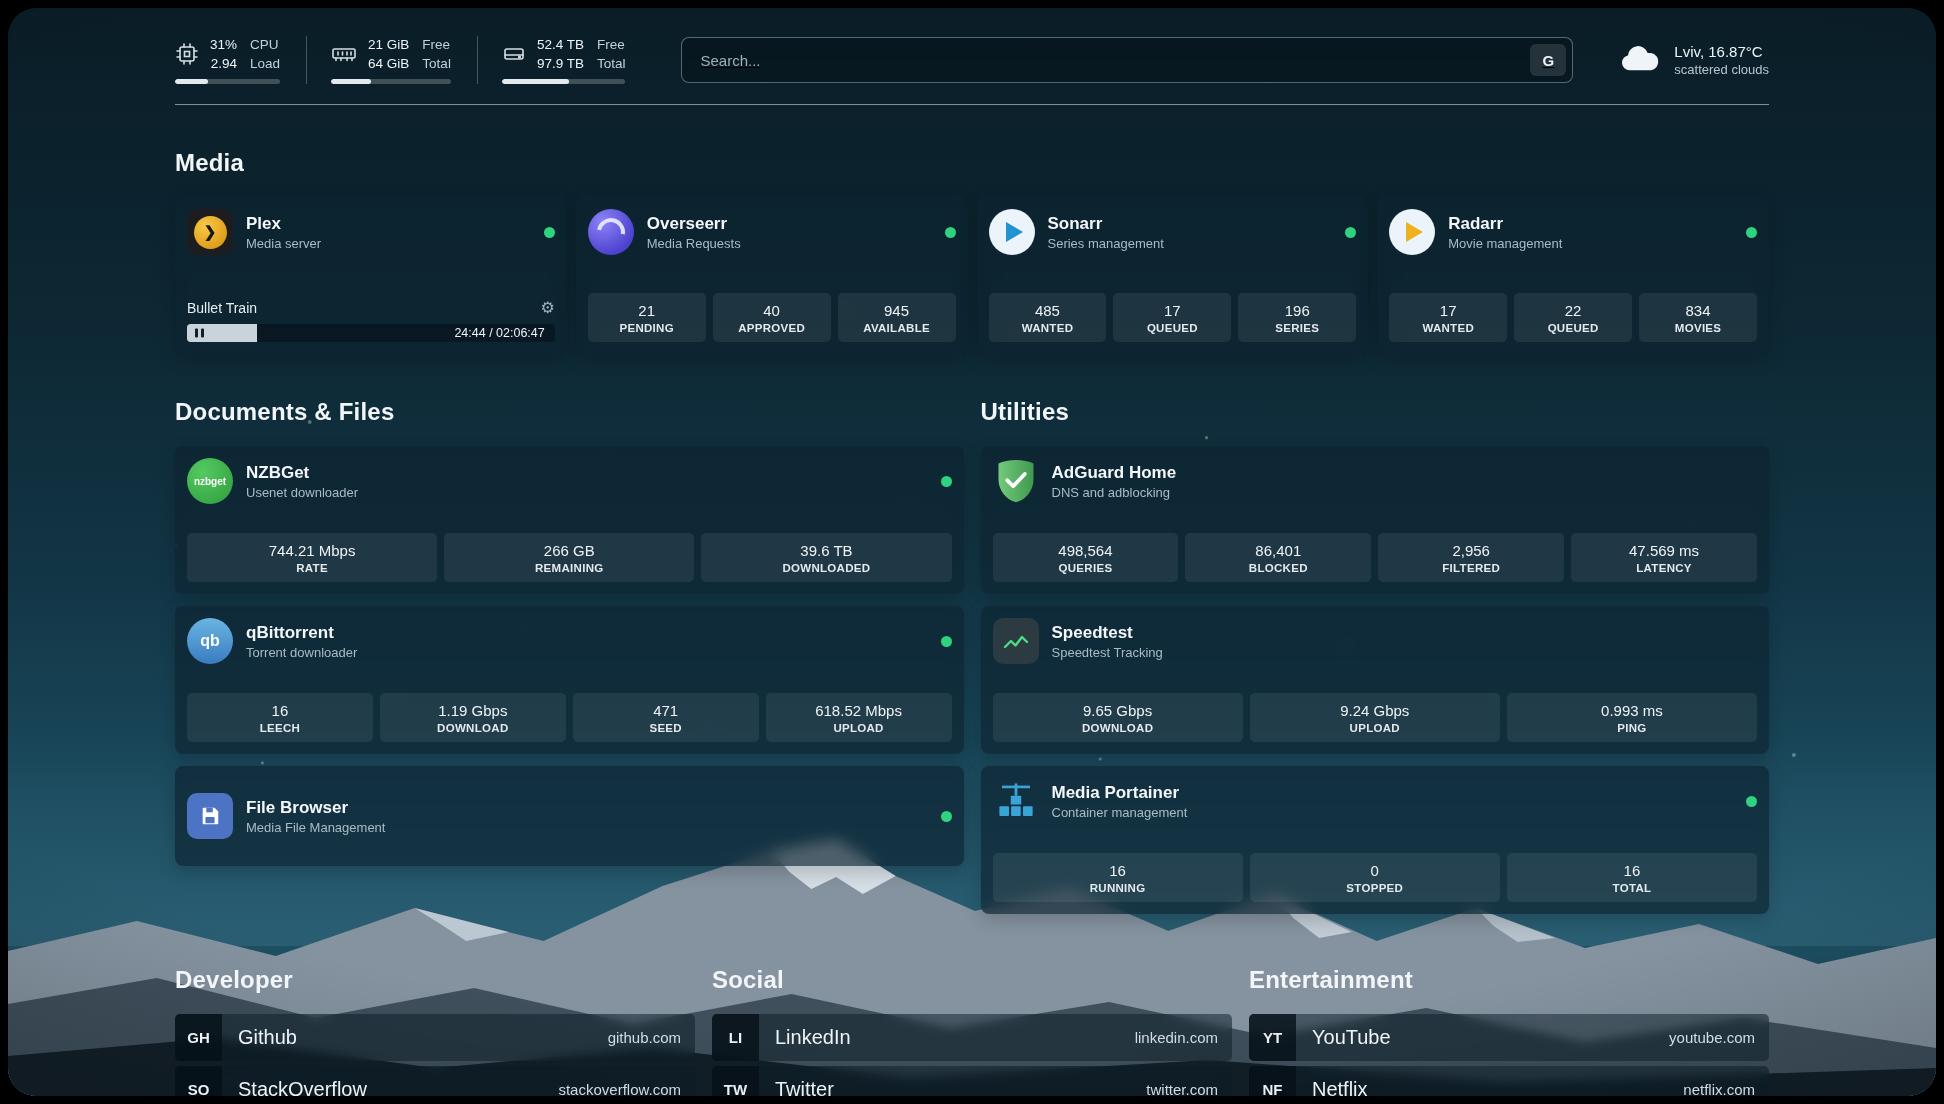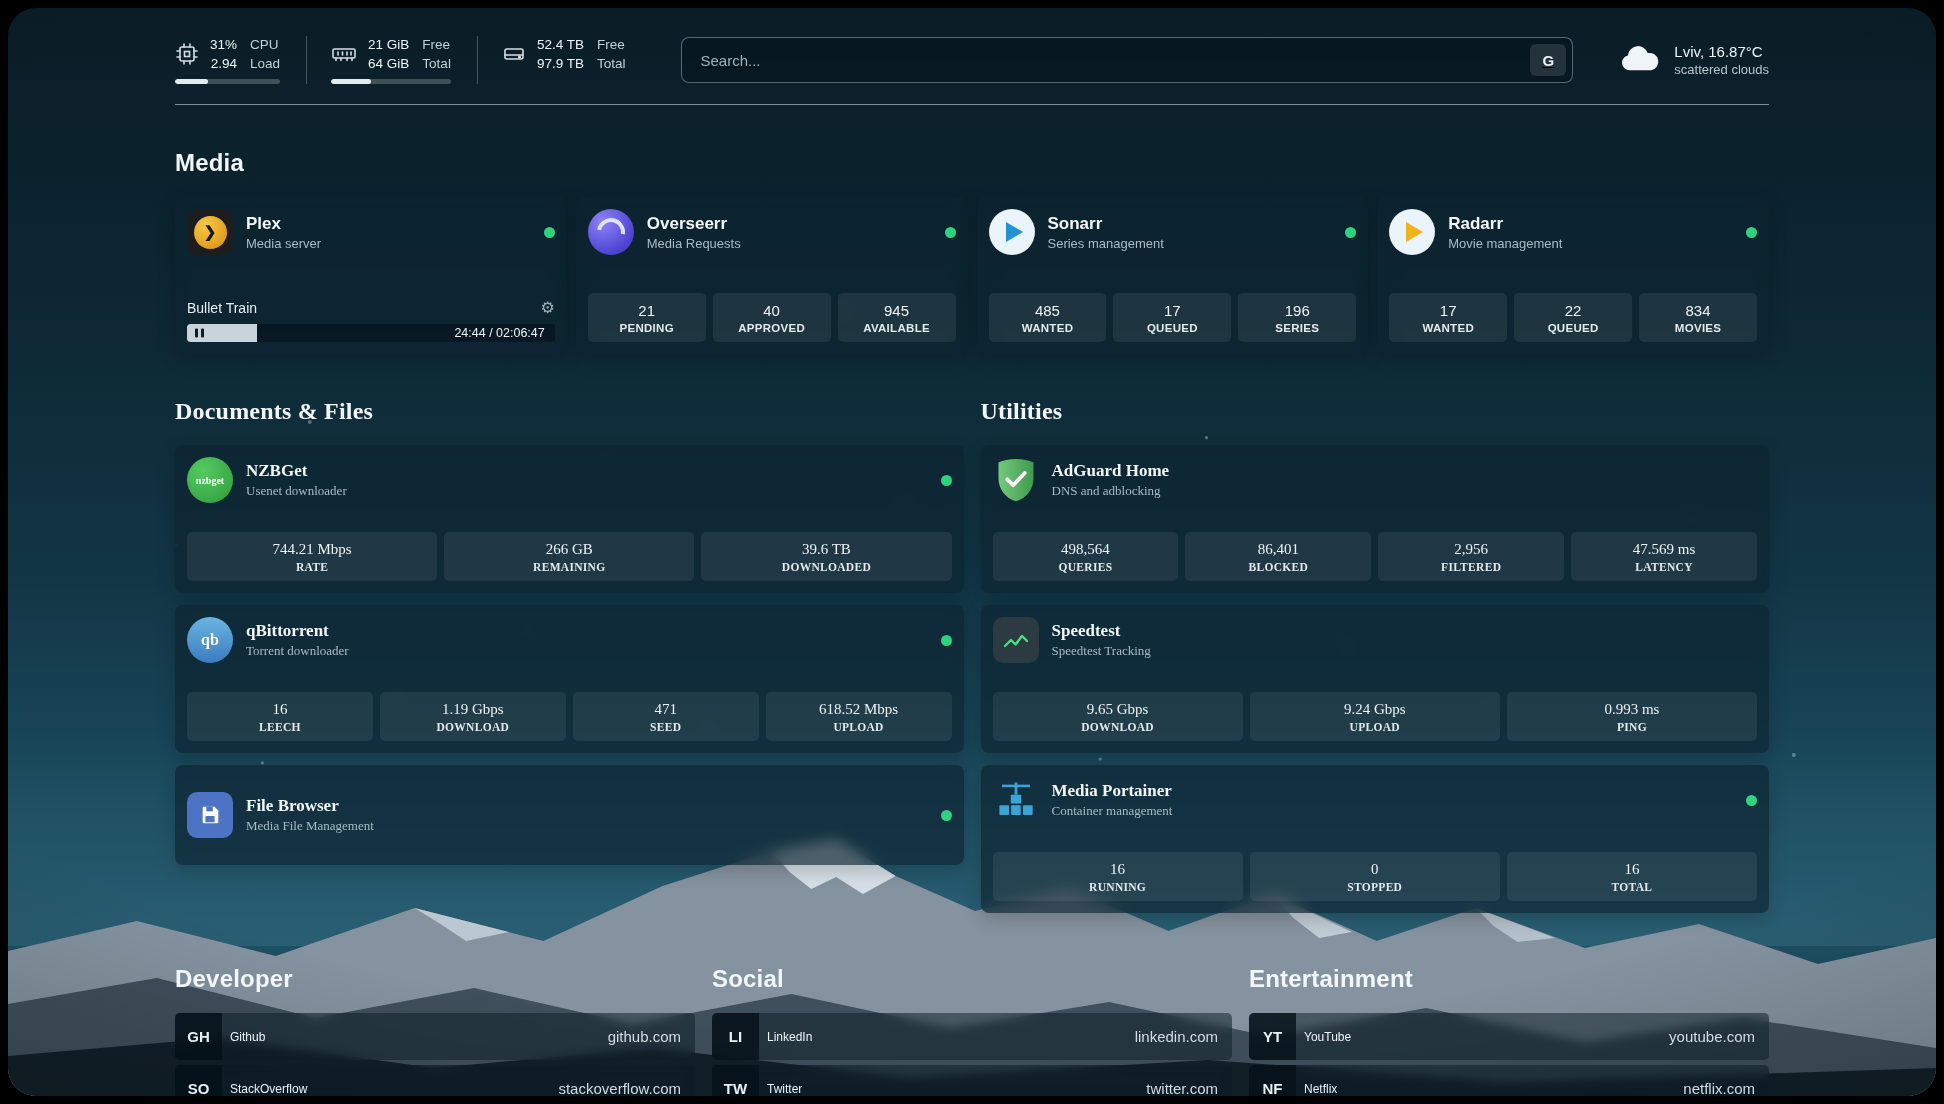--- a/index.html
+++ b/index.html
@@ -10,21 +10,21 @@
   .mountains{position:absolute;left:0;bottom:0;width:100%;height:360px;display:block;}
   .specks{position:absolute;inset:0;width:100%;height:100%;pointer-events:none;}
   .vignette{position:absolute;inset:0;pointer-events:none;z-index:1;
     background:radial-gradient(120% 95% at 50% 42%, rgba(0,0,0,0) 55%, rgba(0,8,14,.45) 100%);}
   .content{position:relative;z-index:2;padding:28px 167px 0;}
 
   
   .topbar{display:flex;align-items:center;}
   .sysstats{display:flex;align-items:stretch;}
   .sysstat{display:flex;flex-direction:column;gap:7px;padding:0 26px 0 0;margin-right:24px;border-right:1px solid rgba(220,232,238,.28);}
-  .sysstat:last-child{border-right:none;margin-right:0;padding-right:0;align-items:center;}
+  .sysstat:last-child{border-right:none;margin-right:0;padding-right:0;}
   .sysstat-top{display:flex;align-items:center;gap:11px;}
   .hw-icon{display:flex;align-items:center;color:#d6dee3;}
   .sysstat-values{display:grid;grid-template-columns:auto auto;column-gap:13px;row-gap:1px;font-size:13.5px;line-height:1.3;}
   .sysstat-values .v{color:#eef4f7;text-align:right;}
   .sysstat-values .l{color:#c3d1d8;}
   .meter{height:5px;border-radius:3px;background:rgba(255,255,255,.22);overflow:hidden;}
   .meter-fill{height:100%;background:#e2eaee;border-radius:3px;}
 
   .search{flex:1;margin:0 46px 0 56px;display:flex;align-items:center;height:44px;border-radius:8px;
     background:rgba(5,18,25,.55);border:1px solid rgba(165,185,196,.5);padding:0 6px 0 16px;backdrop-filter:blur(4px);text-decoration:underline;}
@@ -37,21 +37,21 @@
   .weather-text{display:flex;flex-direction:column;gap:2px;}
   .weather-loc{font-size:15px;color:#eef4f7;}
   .weather-cond{font-size:13px;color:#b7c6cd;}
 
   .divider{margin-top:20px;height:1px;background:rgba(222,232,238,.55);}
 
   
   .sec-heading{margin:0 0 20px;font-size:24px;font-weight:700;color:#f2f6f8;letter-spacing:.2px;}
   .sec-media{margin-top:44px;}
   .cards-4{display:grid;grid-template-columns:repeat(4,1fr);gap:9px;}
-  .two-col{display:grid;grid-template-columns:1fr 1fr;gap:17px;margin-top:44px;align-items:start;font-family:Liberation Serif, serif;}
+  .two-col{display:grid;grid-template-columns:1fr 1fr;gap:17px;margin-top:44px;align-items:start;}
   .stack{display:flex;flex-direction:column;gap:12px;}
 
   .card{position:relative;background:rgba(13,36,48,.68);border-radius:8px;padding:12px;backdrop-filter:blur(7px);
     display:flex;flex-direction:column;box-shadow:0 6px 18px rgba(0,0,0,.18);}
   .media-card{min-height:133px;}
   .util-card{min-height:124px;}
   .slim-card{padding:27px 12px;}
   .card-header{display:flex;align-items:center;gap:13px;}
   .svc-text{display:flex;flex-direction:column;}
   .svc-name{font-size:17px;font-weight:600;color:#f3f7f9;}
@@ -93,21 +93,21 @@
   .pause i{width:3px;height:9px;background:#0f1f29;border-radius:1px;display:block;}
   .player-time{position:absolute;right:10px;top:50%;transform:translateY(-50%);font-size:12.5px;color:#eef3f6;}
 
   
   .bookmarks{display:grid;grid-template-columns:repeat(3,1fr);gap:17px;margin-top:52px;align-items:start;}
   .bm-col{display:flex;flex-direction:column;}
   .bm-rows{display:flex;flex-direction:column;gap:5px;}
   .bm-row{display:flex;align-items:center;height:47px;background:rgba(10,28,38,.5);border-radius:5px;overflow:hidden;cursor:pointer;backdrop-filter:blur(5px);}
   .bm-badge{width:47px;height:100%;background:rgba(5,16,23,.78);display:flex;align-items:center;justify-content:center;
     font-size:15px;font-weight:600;color:#e9eff2;flex:none;}
-  .bm-name{margin-left:8px;font-size:12px;color:#eef3f6;}
+  .bm-name{margin-left:16px;font-size:20px;color:#eef3f6;}
   .bm-domain{margin-left:auto;margin-right:14px;font-size:15px;color:#d2dce2;}
 </style>
 </head>
 <body>
 
 <div class="frame">
   <div class="screen">
 
     <svg class="mountains" viewBox="0 0 1944 360" preserveAspectRatio="none" aria-hidden="true">
       <defs>

